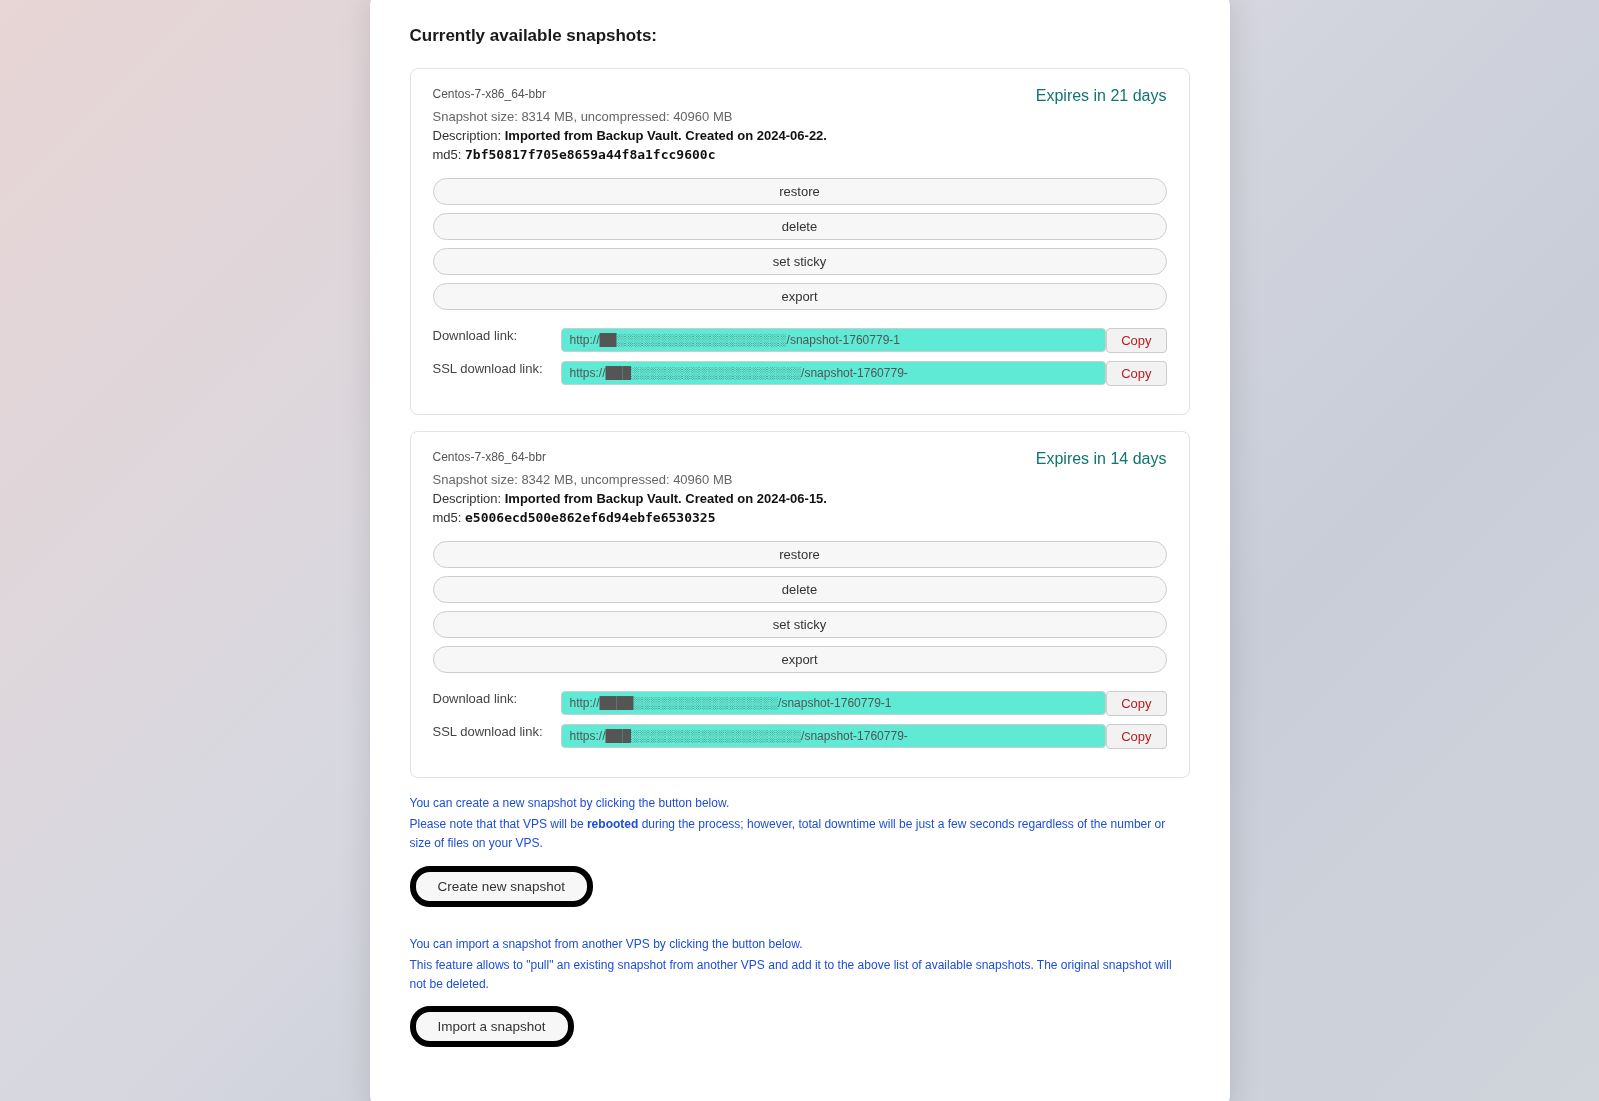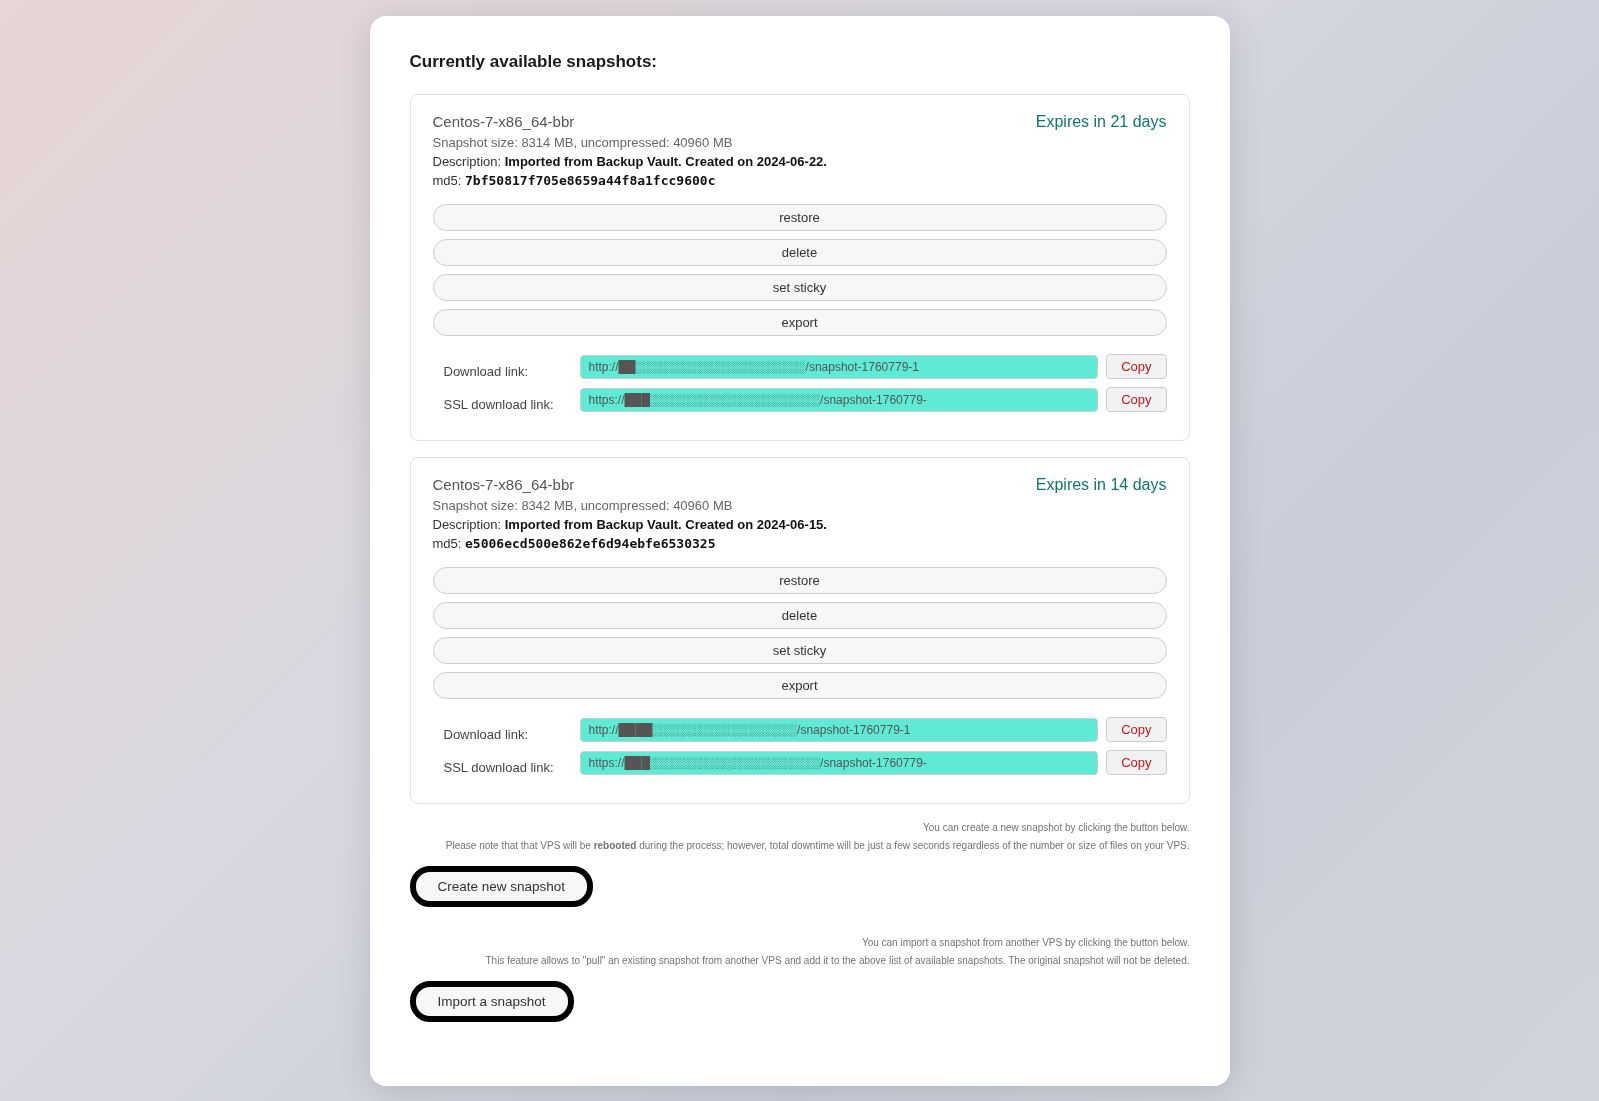--- a/index.html
+++ b/index.html
@@ -39,21 +39,21 @@
     }
 
     .snapshot-header {
       display: flex;
       justify-content: space-between;
       align-items: flex-start;
       margin-bottom: 4px;
     }
 
     .snapshot-name {
-      font-size: 15px;
+      font-size: 12px;
       color: #555;
       font-weight: 400;
       text-align: right;
     }
 
     .expires-badge {
       font-size: 16px;
       color: #0f766e;
     }
 
@@ -99,24 +99,22 @@
       background: #f7f7f7;
       border-radius: 20px;
       padding: 5px 18px;
       font-size: 13px;
       color: #333;
       cursor: pointer;
     }
 
     .link-row {
       display: flex;
-      align-items: flex-end;
-      gap: 8px;
+      align-items: flex-start;
       margin-bottom: 8px;
-      margin-left: 11px;
     }
 
     .link-label {
       font-size: 13px;
       color: #444;
       width: 128px;
       flex-shrink: 0;
     }
 
     .link-input {
@@ -143,25 +141,24 @@
       cursor: pointer;
       white-space: nowrap;
     }
 
     .info-section {
       margin-top: 10px;
       margin-bottom: 6px;
     }
 
     .info-text {
-      font-size: 10px;
-      color: #737373;
+      font-size: 12px;
+      color: #1d4ed8;
       line-height: 1.6;
       margin-bottom: 2px;
-      text-align: right;
     }
 
     .info-text strong {
       font-weight: 700;
     }
 
     .section-btn {
       display: inline-block;
       border: 6px solid #000000;
       background: #f7f7f7;

